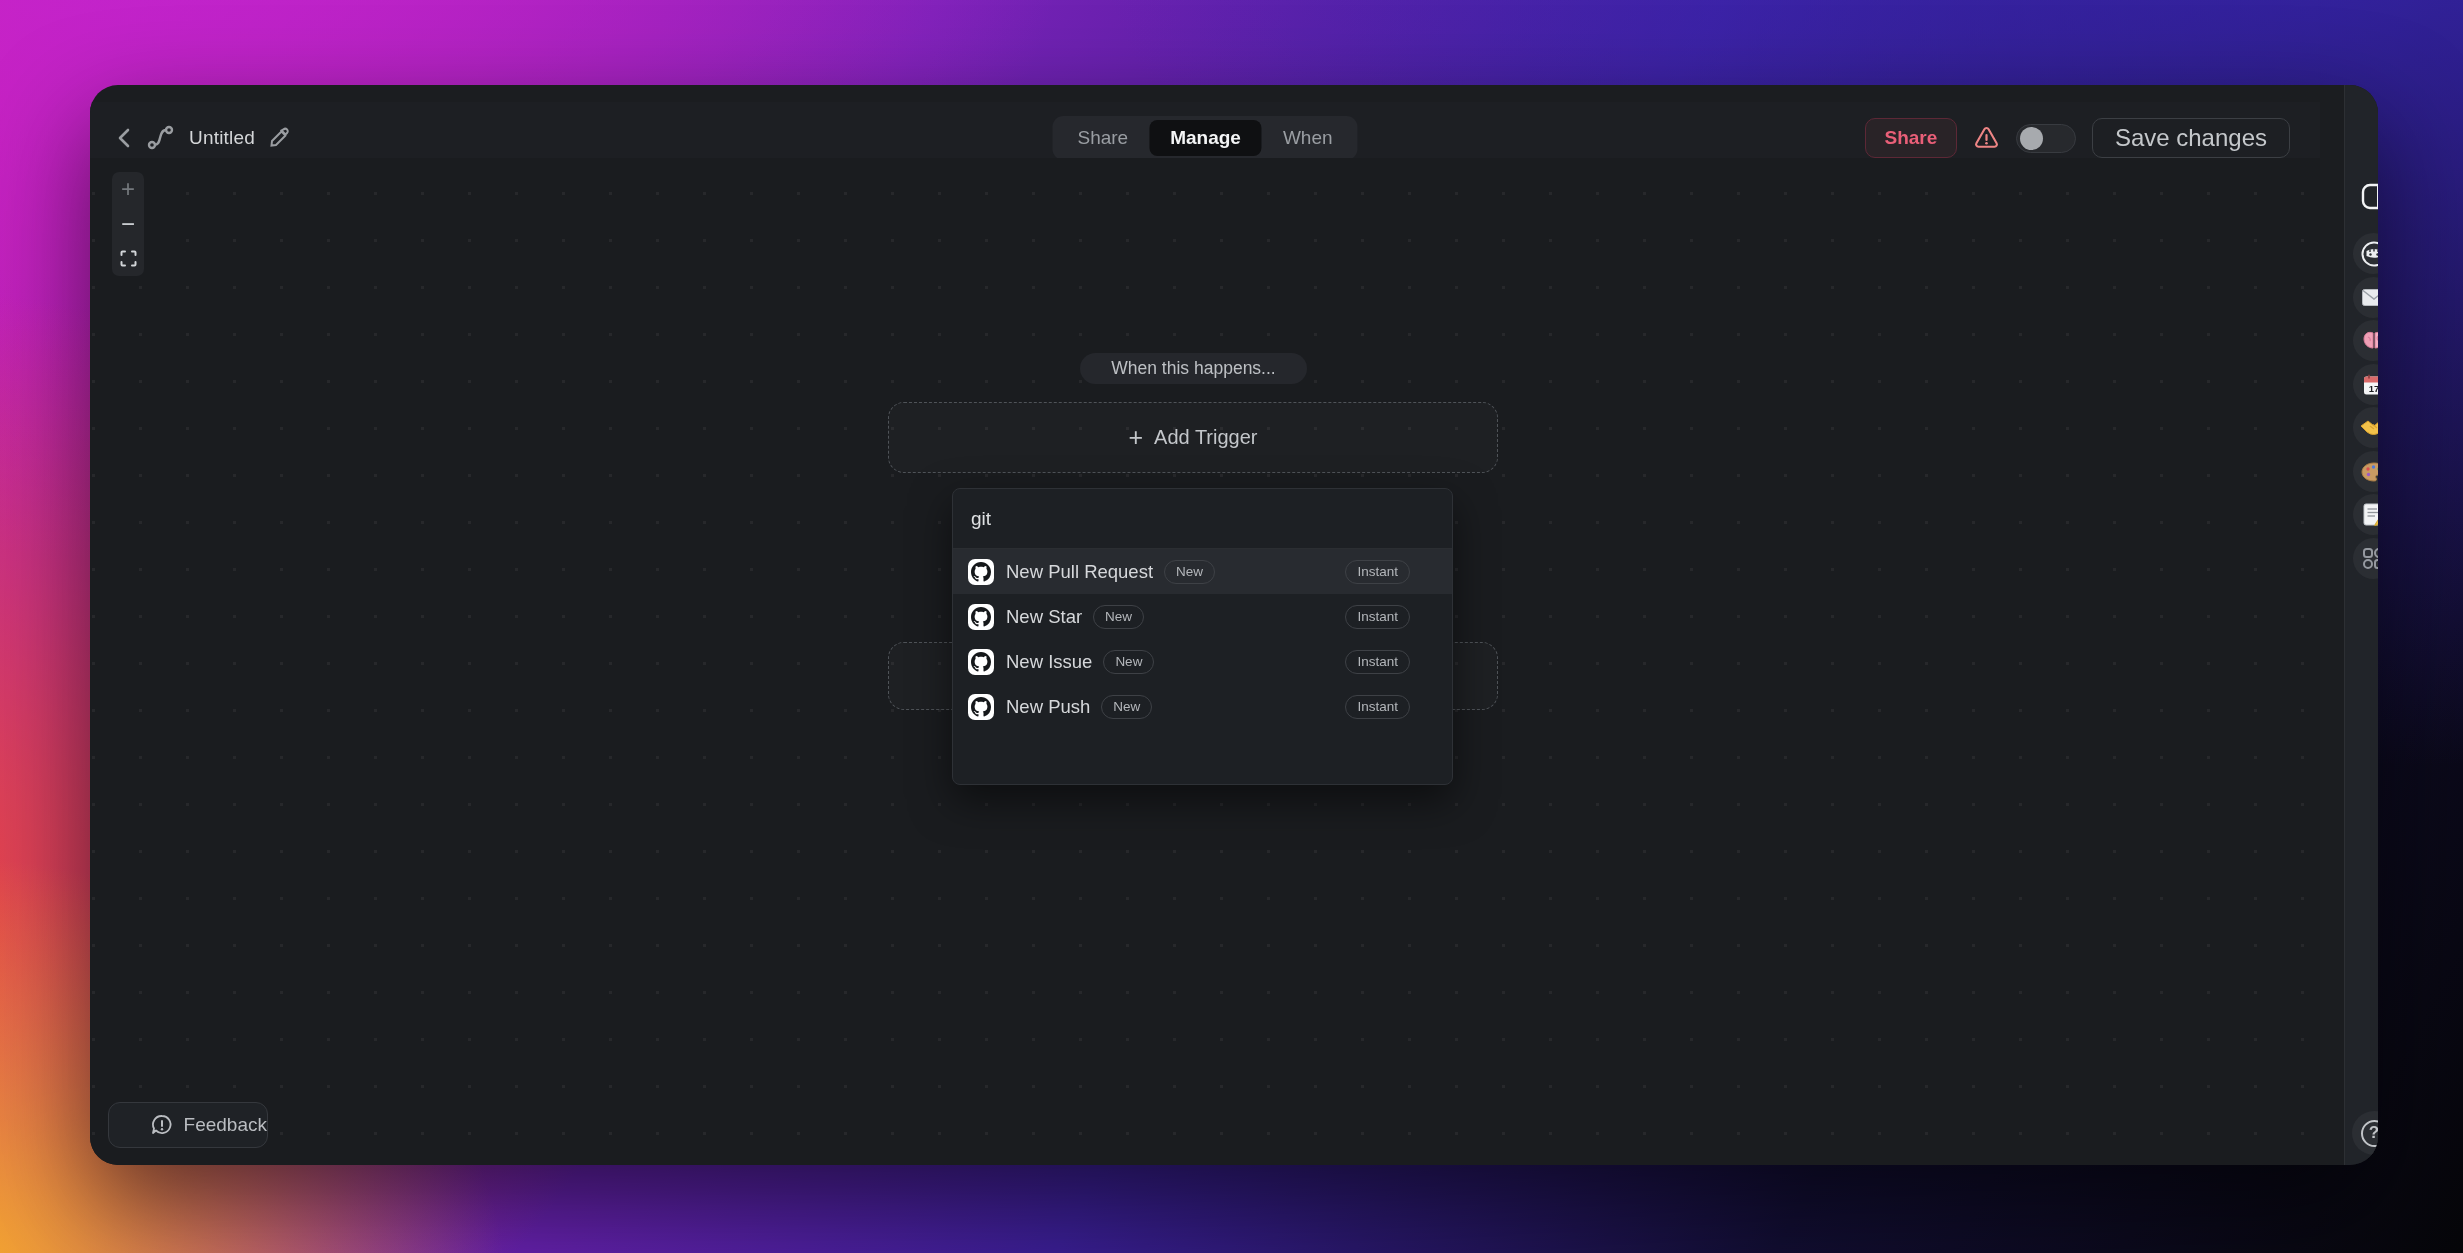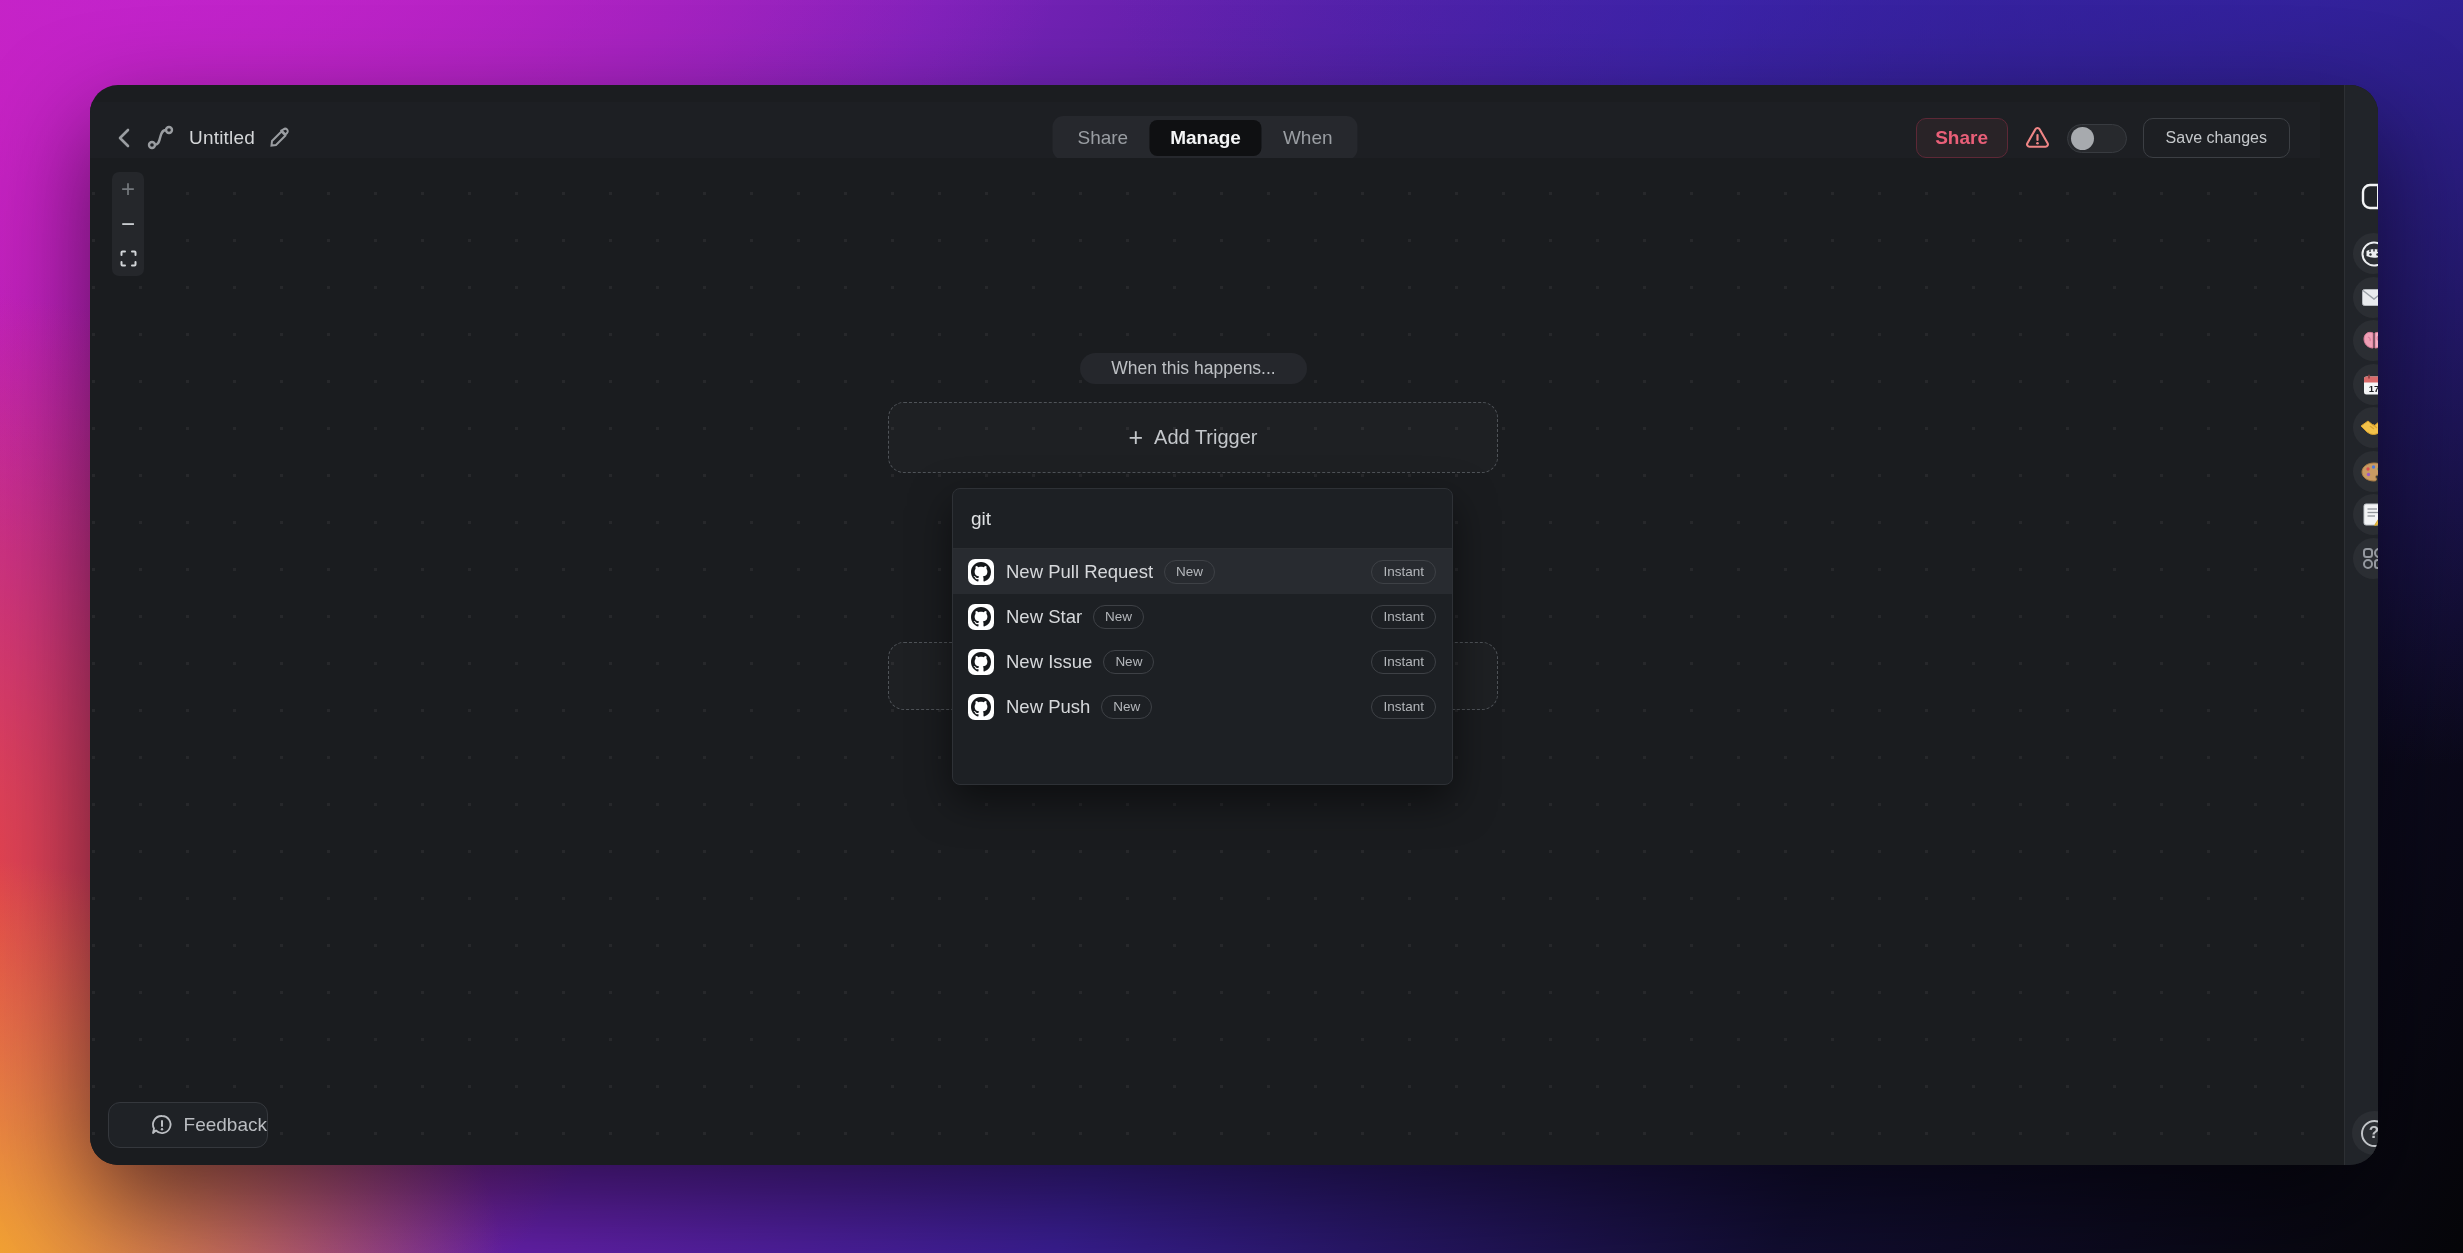--- a/index.html
+++ b/index.html
@@ -28,39 +28,39 @@
   .tb-left { display:flex; align-items:center; gap:13px; }
   .title { font-size:19px; color:#d4d6d8; letter-spacing:.2px; }
   .icon-btn { display:flex; align-items:center; justify-content:center; cursor:pointer; }
   .tabs { position:absolute; left:50%; top:14px; transform:translateX(-50%); height:44px; background:#26282d; border-radius:11px; padding:4px; display:flex; align-items:center; }
   .tab { height:36px; padding:0 21px; display:flex; align-items:center; border-radius:8px; font-size:19px; color:#9a9ea3; cursor:pointer; }
   .tab.active { background:#0f1012; color:#f4f5f6; font-weight:bold; }
   .tb-right { margin-left:auto; display:flex; align-items:center; gap:16px; }
   .share-btn { width:92px; height:40px; border-radius:10px; border:1px solid #5d2836; background:rgba(233,95,120,.06); color:#e95f78; font-size:19px; font-weight:bold; display:flex; align-items:center; justify-content:center; cursor:pointer; }
   .toggle { width:60px; height:29px; border-radius:15px; background:#27292d; border:1px solid #383b40; position:relative; cursor:pointer; }
   .knob { position:absolute; left:3px; top:2px; width:23px; height:23px; border-radius:50%; background:#a7aaae; }
-  .save-btn { height:40px; padding:0 22px; border-radius:10px; border:1px solid #3c3f44; background:transparent; color:#c5c8cb; font-size:16px; display:flex; align-items:center; cursor:pointer; }
+  .save-btn { height:40px; padding:0 22px; border-radius:10px; border:1px solid #3c3f44; background:transparent; color:#c5c8cb; font-size:24px; display:flex; align-items:center; cursor:pointer; }
   
   .canvas { position:absolute; left:0; top:73px; right:58px; bottom:0; background:#1a1c1f;
     background-image:radial-gradient(rgba(255,255,255,.055) 1.5px, transparent 1.6px);
     background-size:47px 47px; background-position:27px 12px; }
   .zoombar { position:absolute; left:22px; top:14px; width:32px; height:104px; background:#25272b; border-radius:7px; display:grid; grid-template-rows:1fr 1fr 1fr; }
   .zoombar > div { display:flex; align-items:center; justify-content:center; cursor:pointer; }
   .zoom-in { color:#74787d; font-size:24px; }
   .zoom-out { color:#d2d5d8; font-size:24px; }
   .when-pill { position:absolute; left:990px; top:195px; width:227px; height:31px; border-radius:16px; background:#25272c; color:#bdc0c4; font-size:17.5px; display:flex; align-items:center; justify-content:center; }
   .dashed-box { position:absolute; left:798px; width:610px; border:1.5px dashed #4f5358; border-radius:16px; background:rgba(255,255,255,.018); display:flex; align-items:center; justify-content:center; gap:11px; color:#c3c6ca; cursor:pointer; }
   .trigger-box { top:244px; height:71px; font-size:20px; }
   .action-box { top:484px; height:68px; }
   .plus { font-size:25px; font-weight:300; color:#c3c6ca; line-height:1; }
   
   .dropdown { position:absolute; left:862px; top:330px; width:501px; height:297px; background:#1d2024; border:1px solid #2e3136; border-radius:8px; box-shadow:0 16px 40px rgba(0,0,0,.5); z-index:5; overflow:hidden; }
   .search { height:60px; display:flex; align-items:center; padding:0 18px; font-size:19px; color:#dfe1e3; border-bottom:1px solid #2b2e32; }
   .section-label { padding:17px 18px 10px; font-size:13.5px; letter-spacing:.8px; color:#878b90; }
-  .row { height:45px; display:flex; align-items:center; padding:0 16px 0 15px; cursor:pointer; }
+  .row { height:45px; display:flex; align-items:center; padding:0 42px 0 15px; cursor:pointer; }
   .row.highlight { background:#282b30; }
   .gh-icon { width:26px; height:26px; border-radius:7px; background:#ffffff; display:flex; align-items:center; justify-content:center; flex:none; }
   .row-label { margin-left:12px; font-size:18.5px; color:#d6d8db; }
   .badge { margin-left:11px; height:24px; padding:0 11px; border-radius:12px; border:1px solid #3e4146; color:#b4b7bb; font-size:13.5px; display:flex; align-items:center; }
   .badge.right { margin-left:auto; }
   
   .feedback { position:absolute; left:18px; top:944px; width:160px; height:46px; border-radius:12px; border:1px solid #35383d; background:#1f2226; color:#babdc1; font-size:19px; display:flex; align-items:center; justify-content:flex-end; gap:10px; cursor:pointer; }
 </style>
 </head>
 <body>

